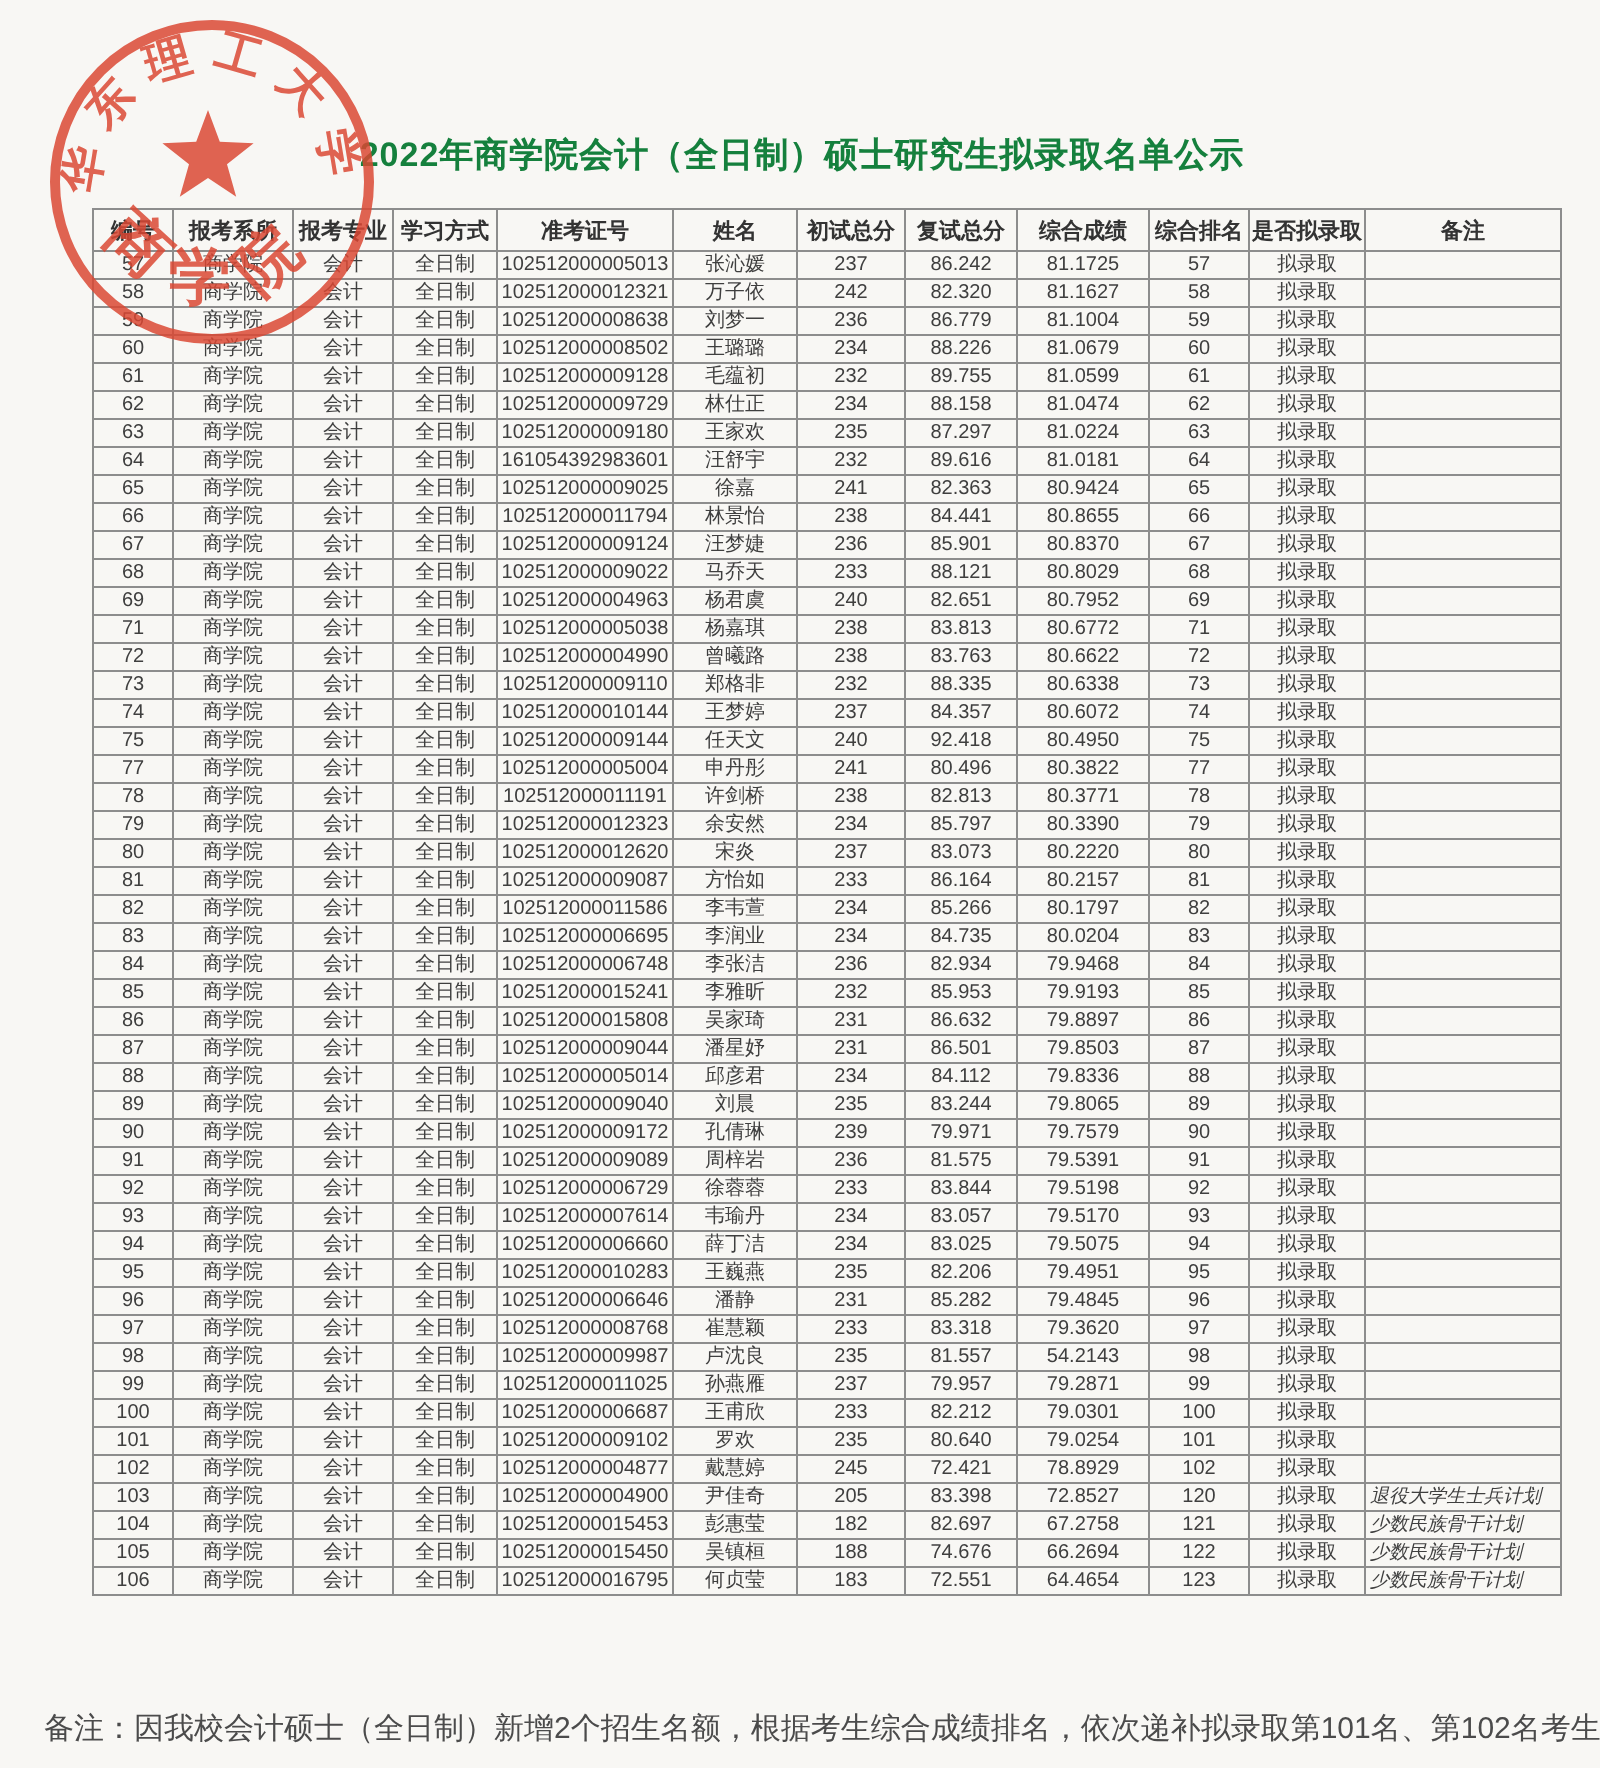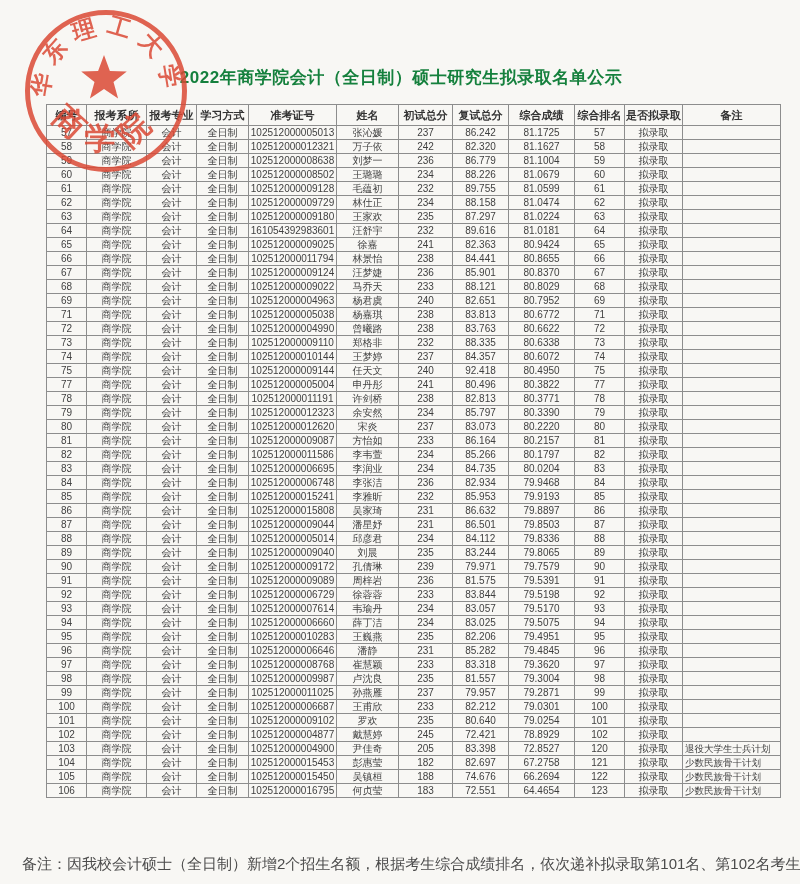--- a/index.html
+++ b/index.html
@@ -19,21 +19,21 @@
     border:1.5px solid #6f6f6f;
     margin-left:12px;
   }
   .admission th, .admission td {
     border:1px solid #8d8d8d; text-align:center; padding:0;
     overflow:hidden; white-space:nowrap; color:#3f3f3f;
   }
   .admission th { height:20px; font-size:11px; font-weight:700; color:#333; }
   .admission td { height:13px; font-size:10px; line-height:13px; }
   .admission td.c4 { font-size:10px; letter-spacing:0; }
-  .admission td.c11 { text-align:left; font-size:9.5px; padding-left:2px; }
+  .admission td.c11 { text-align:left; font-size:9.5px; padding-left:2px;font-style:italic; }
   .footer {
     position:absolute; left:22px; top:855px; width:760px;
     font-size:15px; color:#4b4b4b; white-space:nowrap;
   }
   .seal {
     position:absolute; left:16px; top:2px; width:182px; height:182px;
     opacity:0.84; pointer-events:none;
   }
   .seal text { font-weight:bold; font-family:"Liberation Sans","DejaVu Sans",sans-serif; }
 </style>
@@ -624,21 +624,21 @@
         </tr>
         <tr>
           <td class="c0">98</td>
           <td class="c1">商学院</td>
           <td class="c2">会计</td>
           <td class="c3">全日制</td>
           <td class="c4">102512000009987</td>
           <td class="c5">卢沈良</td>
           <td class="c6">235</td>
           <td class="c7">81.557</td>
-          <td class="c8">79.3004</td>
+          <td class="c8">54.2143</td>
           <td class="c9">98</td>
           <td class="c10">拟录取</td>
           <td class="c11"></td>
         </tr>
         <tr>
           <td class="c0">99</td>
           <td class="c1">商学院</td>
           <td class="c2">会计</td>
           <td class="c3">全日制</td>
           <td class="c4">102512000011025</td>

